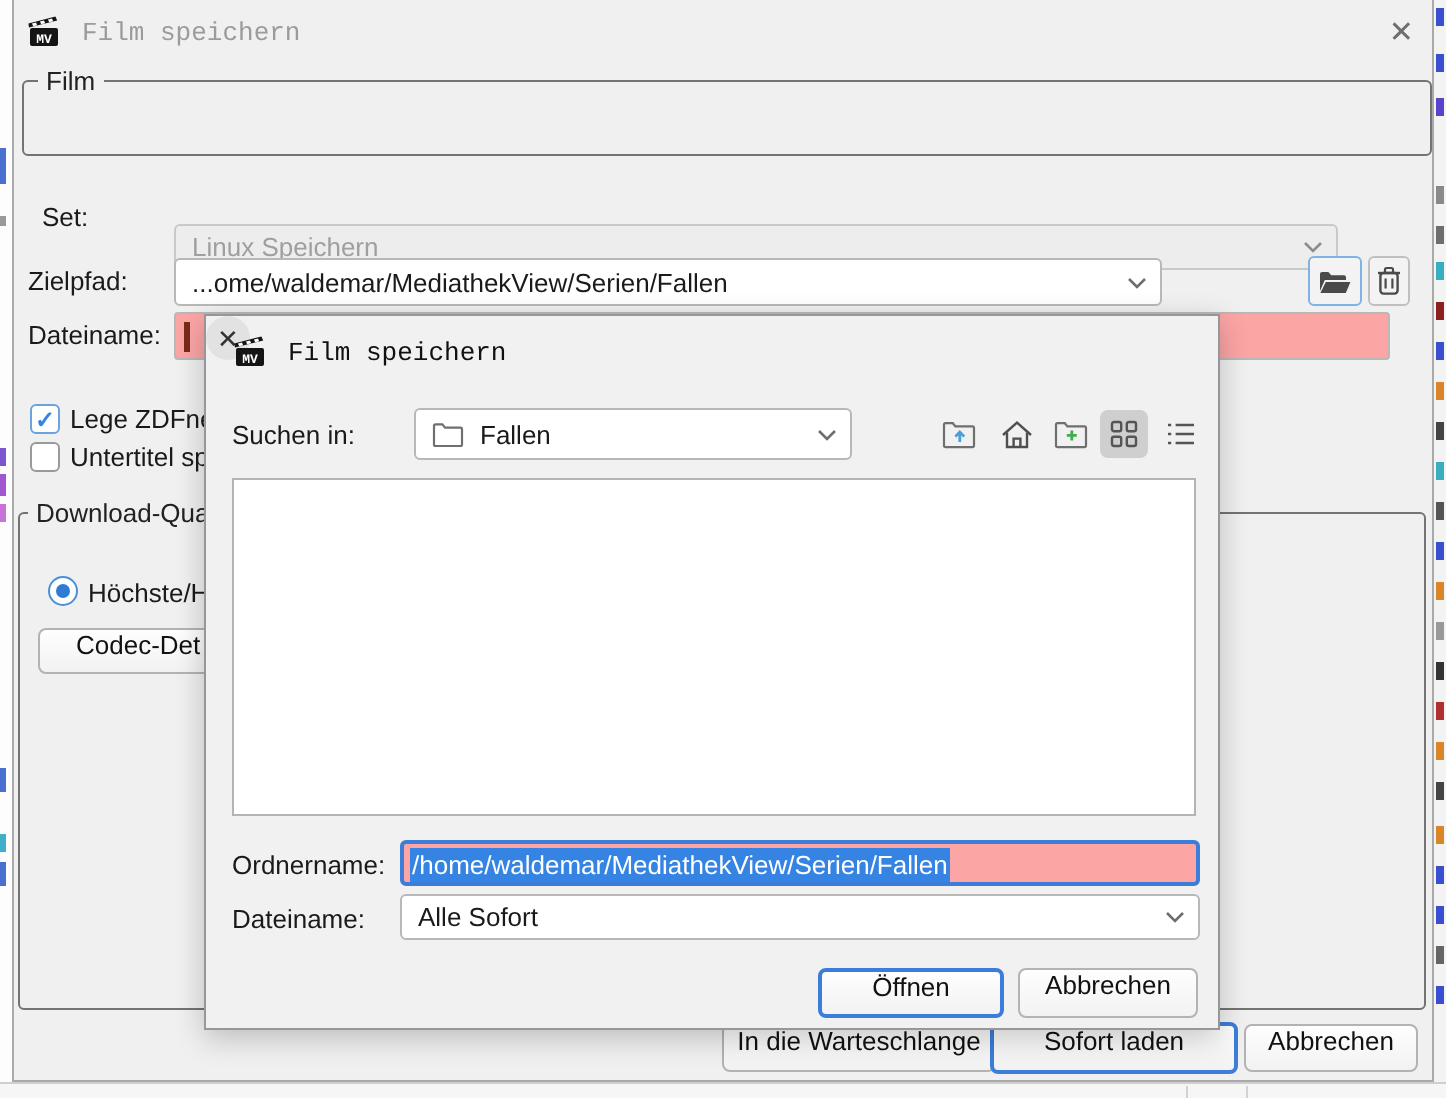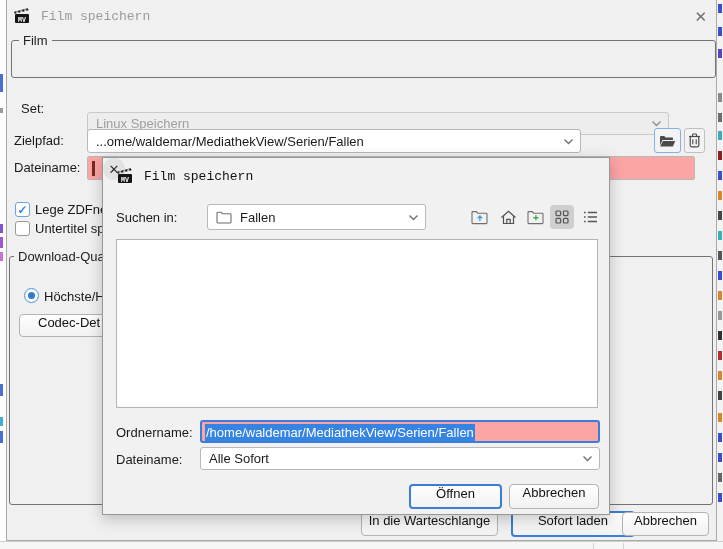--- a/index.html
+++ b/index.html
@@ -198,21 +198,21 @@
       <span class="radio on" style="left:14px;top:31px"></span>
       <span class="label" style="left:34px;top:32px">Höchste/H</span>
       <div class="btn" style="left:9px;top:57px;width:104px;height:23px;justify-content:flex-start;padding-left:18px">
         <span>Codec-Det</span>
       </div>
     </div>
 
     <div class="btn" style="left:354px;top:512px;width:137px;height:24px">
       <span>In die Warteschlange</span>
     </div>
-    <div class="btn default" style="left:504px;top:511px;width:124px;height:26px">
+    <div class="btn default" style="left:488px;top:511px;width:124px;height:26px">
       <span>Sofort laden</span>
     </div>
     <div class="btn" style="left:615px;top:512px;width:87px;height:24px">
       <span>Abbrechen</span>
     </div>
   </div>
 
   <div class="file-dialog">
 
     <div class="title-row fd-title">

